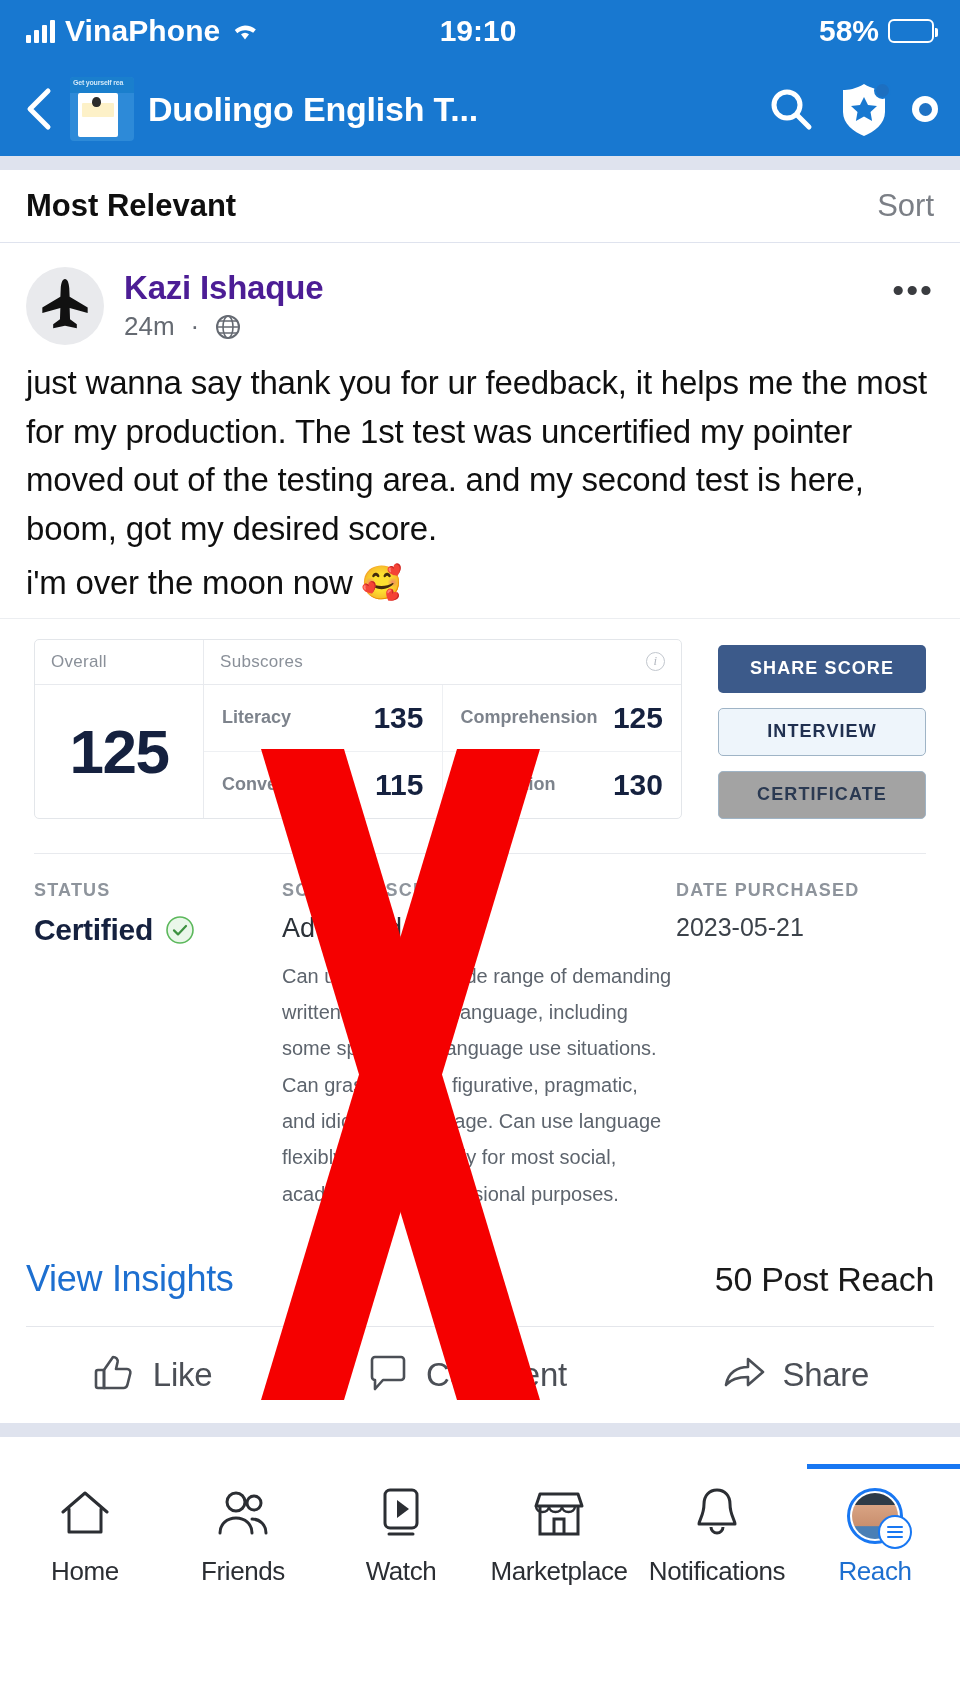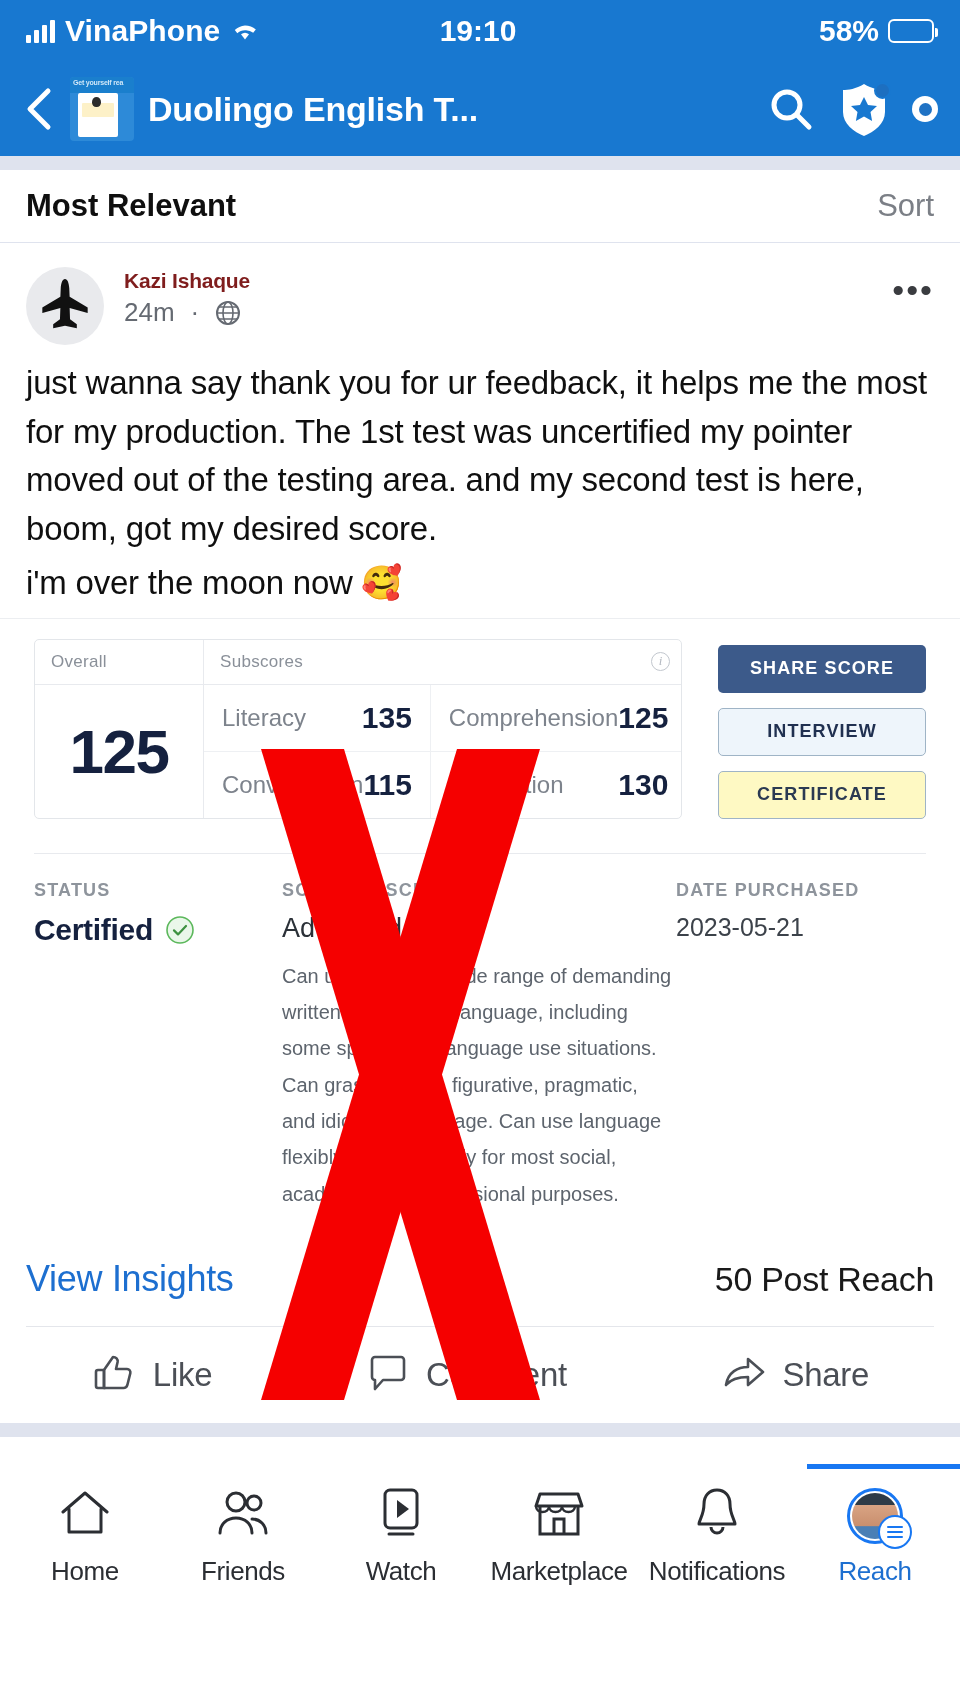--- a/index.html
+++ b/index.html
@@ -107,21 +107,21 @@
   .post-head { display: flex; align-items: flex-start; padding: 16px 26px 0 26px; gap: 20px; }
   .avatar {
     width: 78px; height: 78px; border-radius: 50%; flex: none;
     background: #e9eaed; position: relative; overflow: hidden;
   }
   .plane {
     position: absolute; left: 50%; top: 50%; transform: translate(-50%,-50%);
     width: 62px; height: 62px;
   }
   .post-meta { flex: 1; padding-top: 2px; }
-  .author { font-size: 21px; font-weight: 700; color: #7f1d1d; letter-spacing:-.2px; }
+  .author { font-size: 33px; font-weight: 700; color: #4c1d95; letter-spacing:-.2px; }
   .sub { display: flex; align-items: center; gap: 16px; margin-top: 4px; }
   .sub-time { font-size: 26px; color: #656a72; }
   .sub-dot { font-size: 26px; color: #656a72; }
   .globe { width: 26px; height: 26px; }
   .post-more { color: #3a3c40; font-size: 34px; letter-spacing: 2px; padding-top: 4px; }
 
   .post-text {
     padding: 14px 26px 10px 26px; font-size: 33px; line-height: 1.47;
     color: #0f0f0f; letter-spacing: -.2px;
   }
@@ -153,31 +153,31 @@
     display: flex; align-items: center; justify-content: center;
     font-size: 62px; font-weight: 800; color: #15213f; letter-spacing: -1.5px;
   }
   .sc-sub { border-left: 1px solid #e8eaee; display: grid; grid-template-columns: 1fr 1fr; }
   .sub-cell {
     display: flex; align-items: center; justify-content: space-between;
     padding: 16px 18px; border-bottom: 1px solid #eef0f3; border-right: 1px solid #eef0f3;
   }
   .sub-cell:nth-child(2n) { border-right: none; }
   .sub-cell:nth-child(3), .sub-cell:nth-child(4) { border-bottom: none; }
-  .sub-name { font-size: 24px; color: #7d838c; }
+  .sub-name { font-size: 18px; color: #7d838c; font-weight: bold; }
   .sub-val { font-size: 30px; font-weight: 800; color: #15213f; }
 
   .sc-btns { width: 208px; flex: none; display: flex; flex-direction: column; gap: 15px; padding-top: 6px; }
   .btn {
     height: 48px; border-radius: 5px; display: flex; align-items: center;
     justify-content: center; font-size: 18px; font-weight: 700; letter-spacing: 1.1px;
   }
   .btn-primary { background: #3c5a8a; color: #fff; }
   .btn-outline { background: #eef5fb; color: #203050; border: 1.5px solid #9fb4c6; }
-  .btn-grey { background: #fef9c3; color: #2b3a52; border: 1.5px solid #9fb4c6; }
+  .btn-grey { background: #a3a3a3; color: #2b3a52; border: 1.5px solid #9fb4c6; }
 
   .sc-divider { height: 1px; background: #e8eaee; margin: 34px 34px 0 34px; }
 
   .sc-bottom { display: flex; padding: 26px 34px 0 34px; gap: 0; }
   .sc-col-status { width: 248px; flex: none; }
   .sc-col-desc { flex: 1; }
   .sc-col-date { width: 250px; flex: none; }
   .sc-kicker {
     font-size: 18px; color: #8e949c; letter-spacing: 1.2px; font-weight: 600;
     margin-bottom: 12px;

